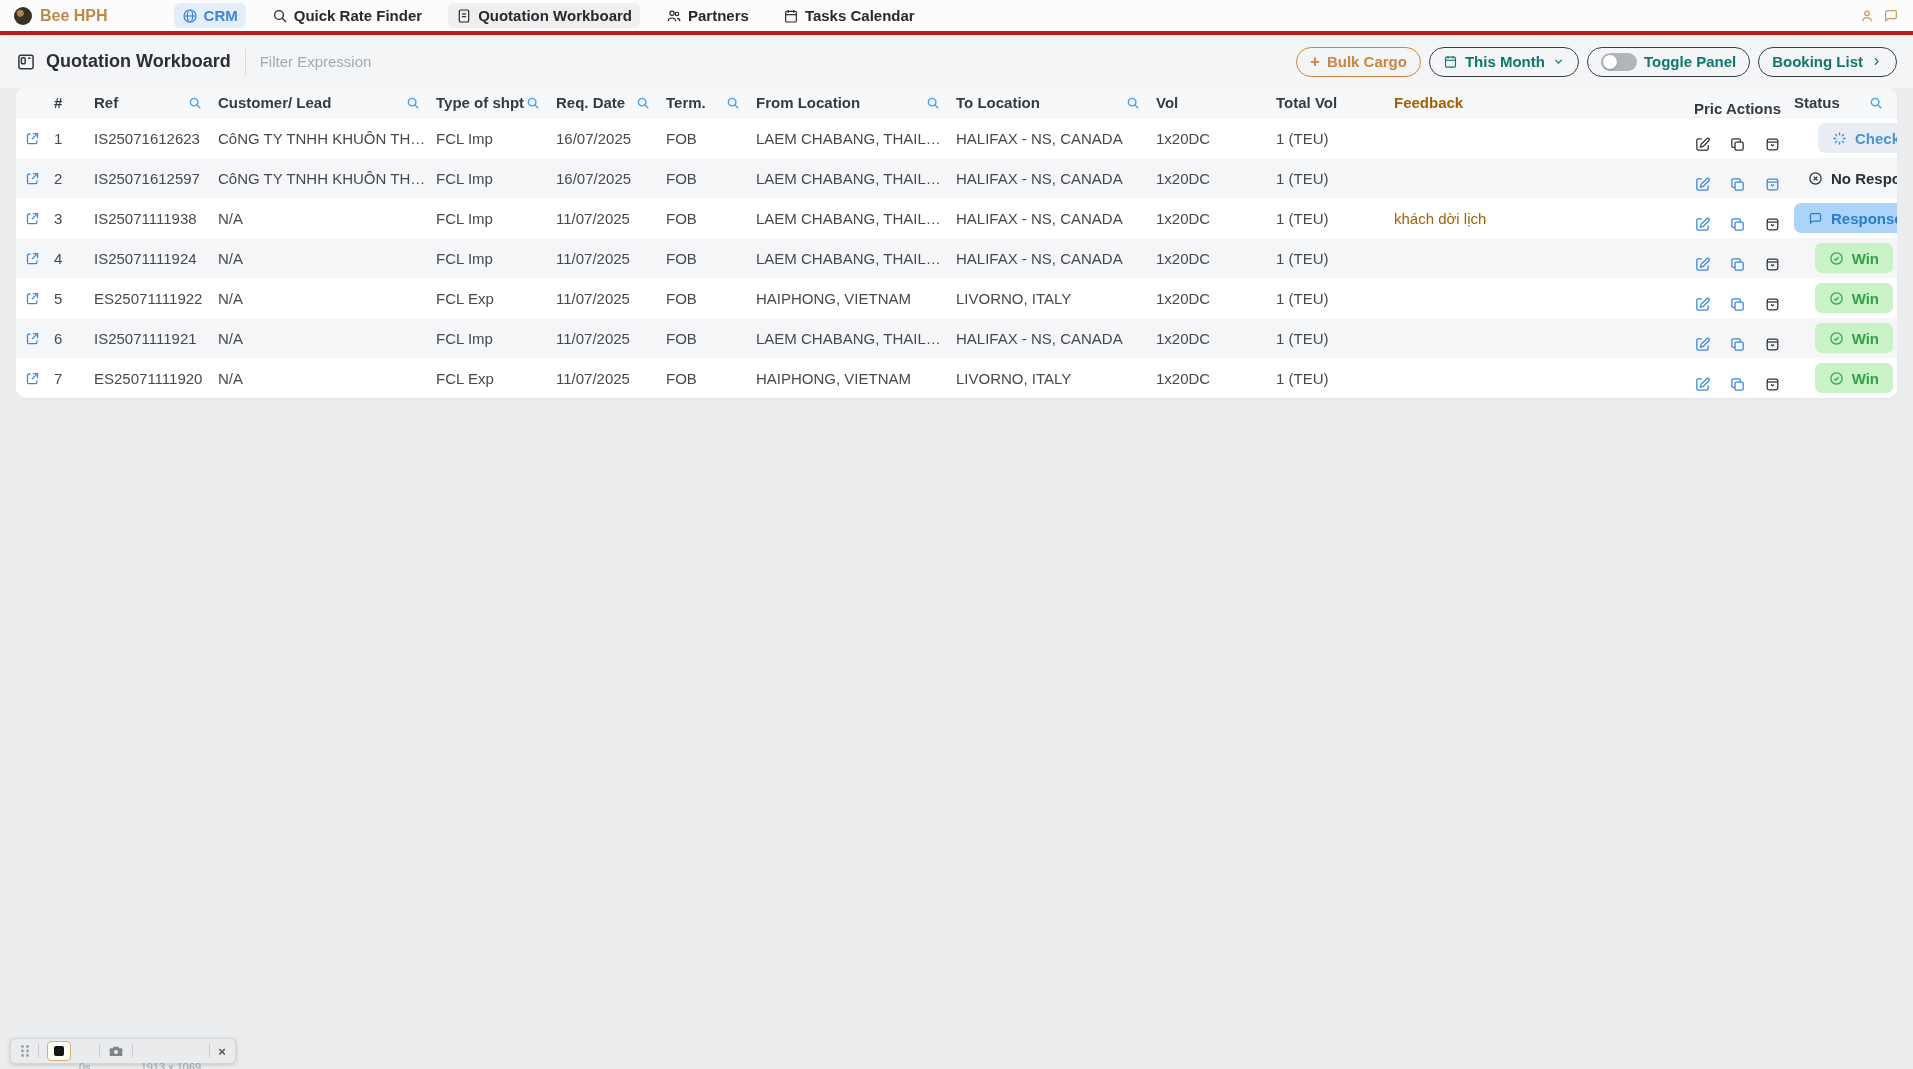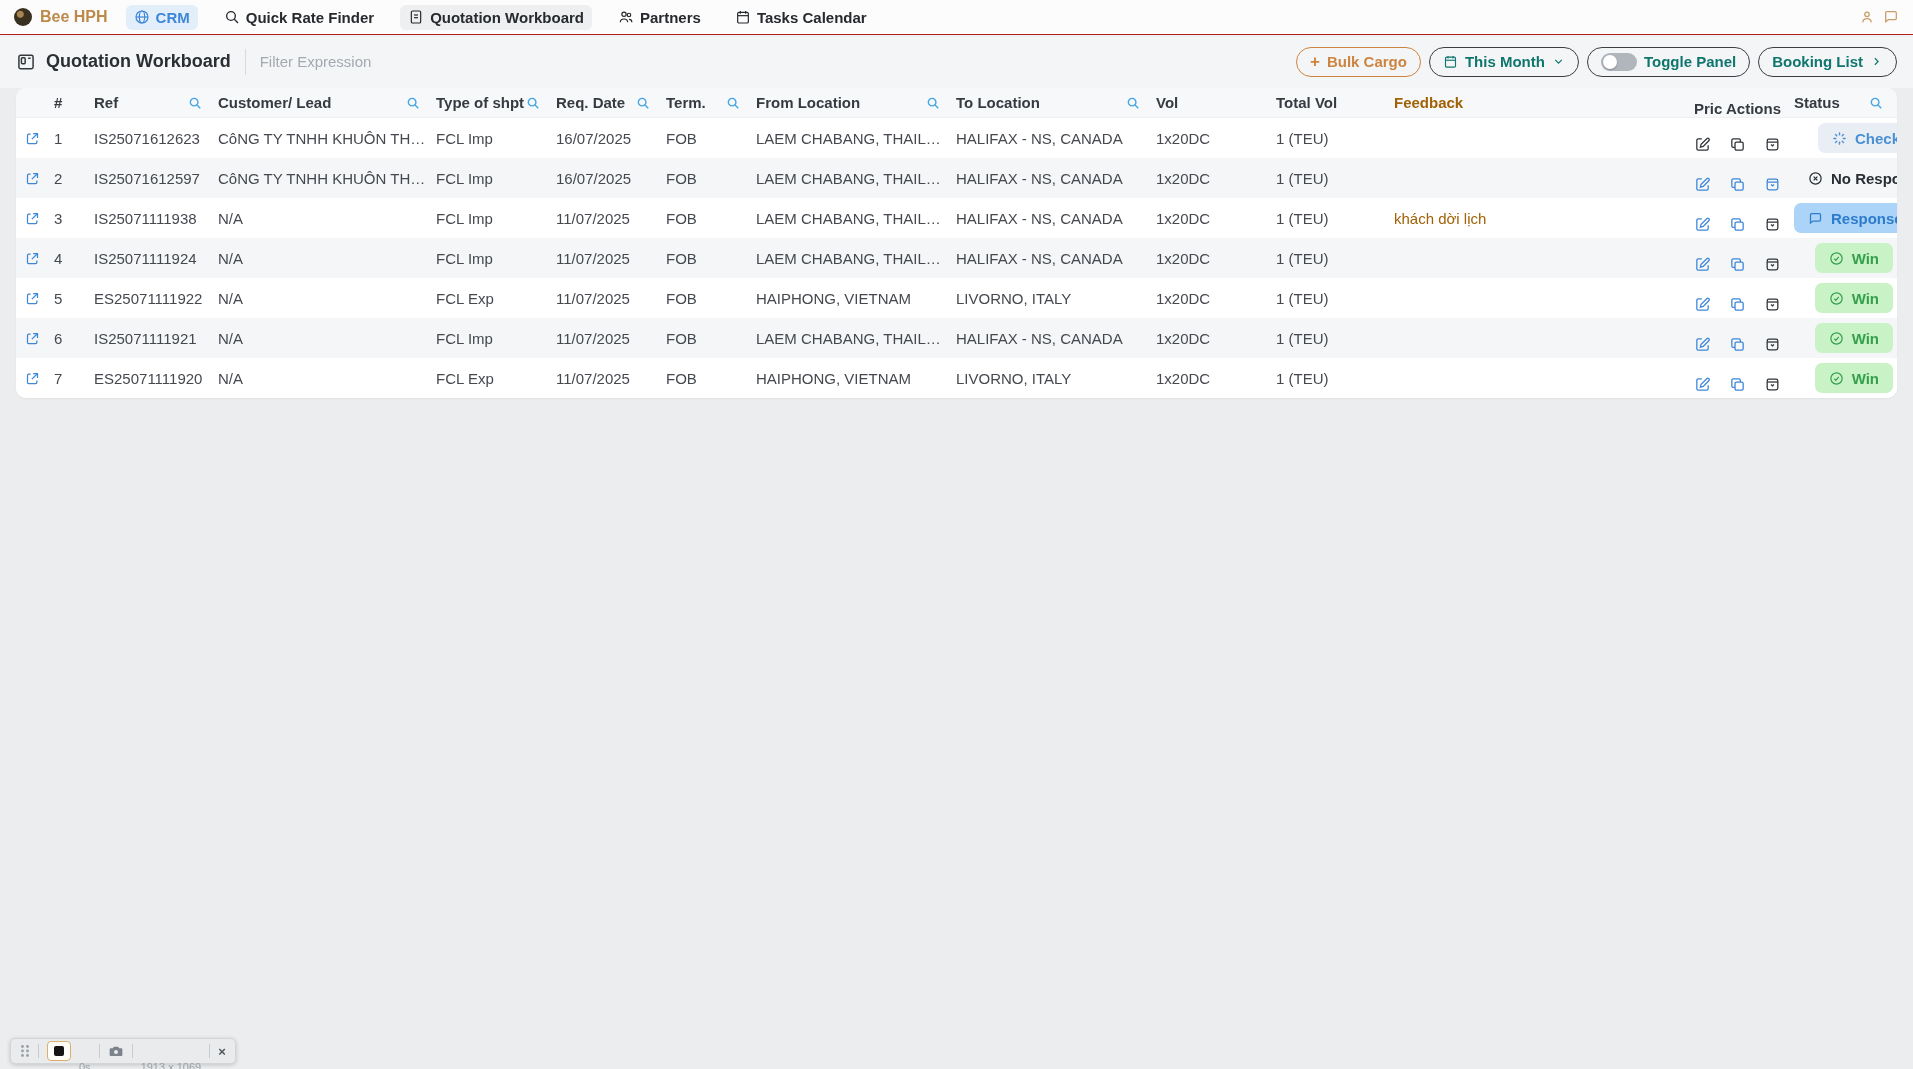--- a/index.html
+++ b/index.html
@@ -2,30 +2,30 @@
 <html><head>
 <meta charset="utf-8">
 <style>
   * { margin:0; padding:0; box-sizing:border-box; }
   html,body { width:1913px; height:1069px; overflow:hidden; }
   body { font-family:"Liberation Sans", sans-serif; background:#ebedef; color:#26292d; position:relative; }
   svg { display:block; }
 
   
   .topnav { position:absolute; left:0; top:0; width:1913px; height:35px; background:#fcfcfd;
-            border-bottom:1px solid #b91c1c; box-shadow:0 1px 3px rgba(0,0,0,.04);
+            border-bottom:4px solid #b91c1c; box-shadow:0 1px 3px rgba(0,0,0,.04);
             display:flex; align-items:center; padding:0 14px; gap:18px; z-index:5; }
   .brand { display:flex; align-items:center; gap:8px; cursor:pointer; }
   .logo { width:18px; height:18px; border-radius:50%;
           background:radial-gradient(circle at 35% 35%, #a8854f 0 3px, #39301f 4px); }
   .brand-name { font-size:16px; font-weight:700; color:#bd8a4b; }
   .nav-item { display:flex; align-items:center; gap:6px; font-size:15px; font-weight:600;
               color:#26292d; padding:4px 8px; border-radius:6px; cursor:pointer; white-space:nowrap; }
   .nav-item svg { color:#26292d; }
-  .nav-item.crm { color:#3d86d8; background:#e3eefb; }
+  .nav-item.crm { color:#3d86d8; background:#e3eefb;margin-left:48px; }
   .nav-item.crm svg { color:#3d86d8; }
   .nav-item.active { background:#eeeff1; }
   .nav-right { margin-left:auto; display:flex; align-items:center; gap:8px; color:#c99e66; }
   .nav-right svg { cursor:pointer; }
 
   
   .pagehead { position:absolute; left:0; top:35px; width:1913px; height:53px; background:#f4f5f7;
               display:flex; align-items:center; padding:0 16px; }
   .board-ic { color:#33383d; margin-right:10px; }
   .page-title { font-size:18px; font-weight:700; color:#2b2f33; white-space:nowrap; }

